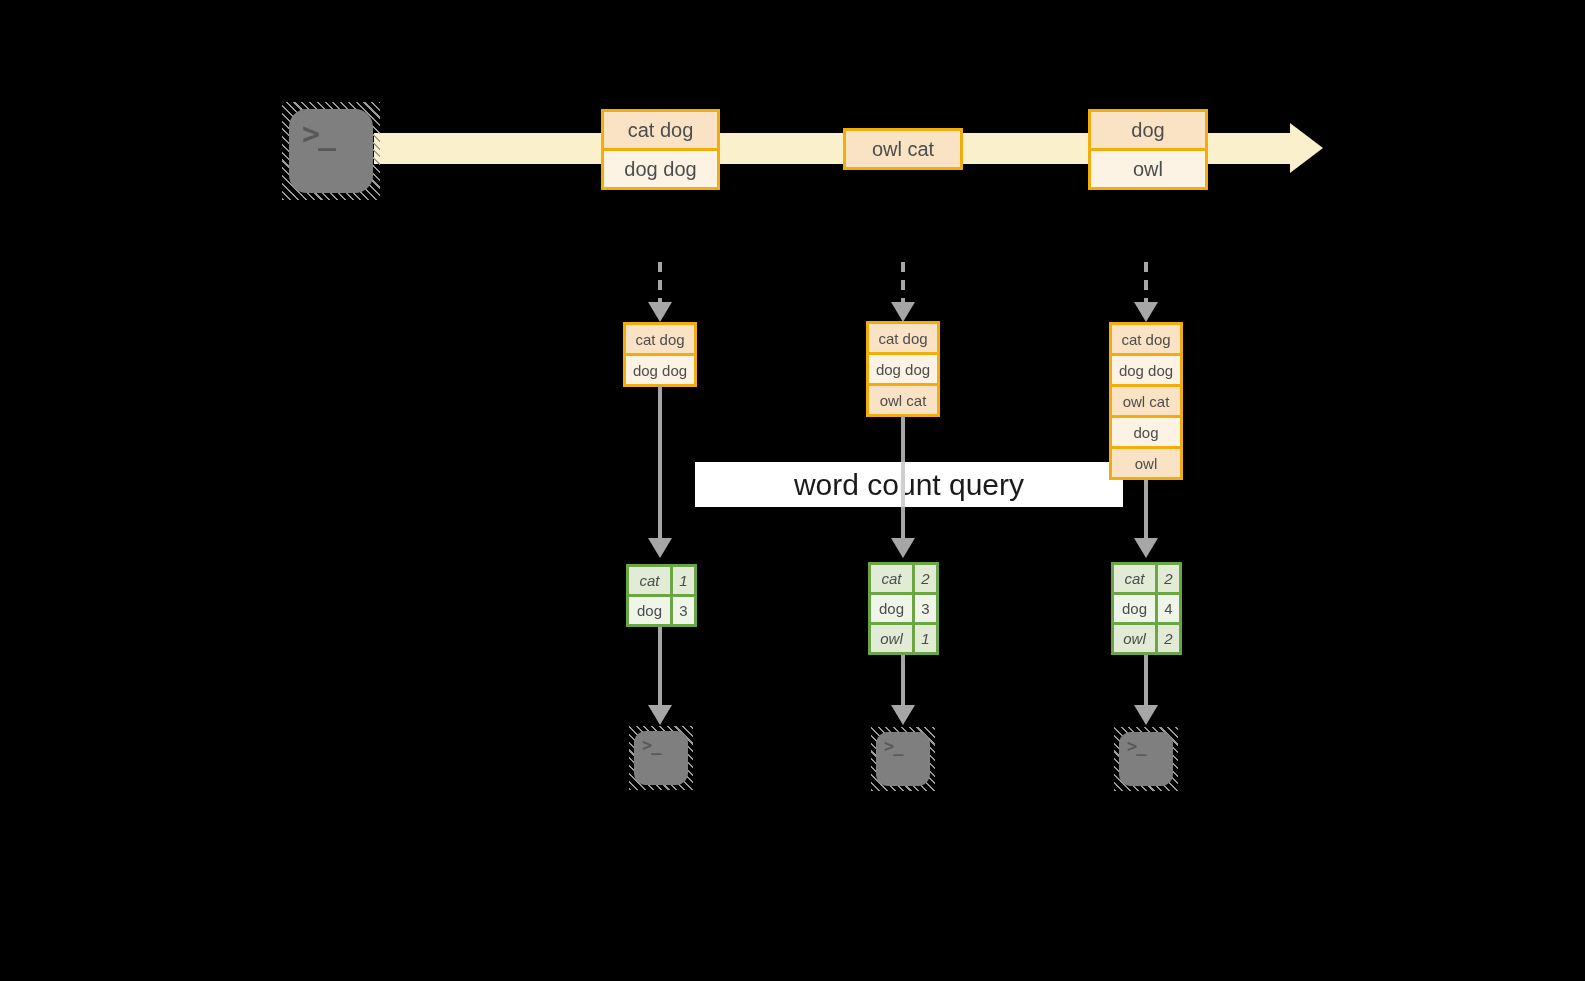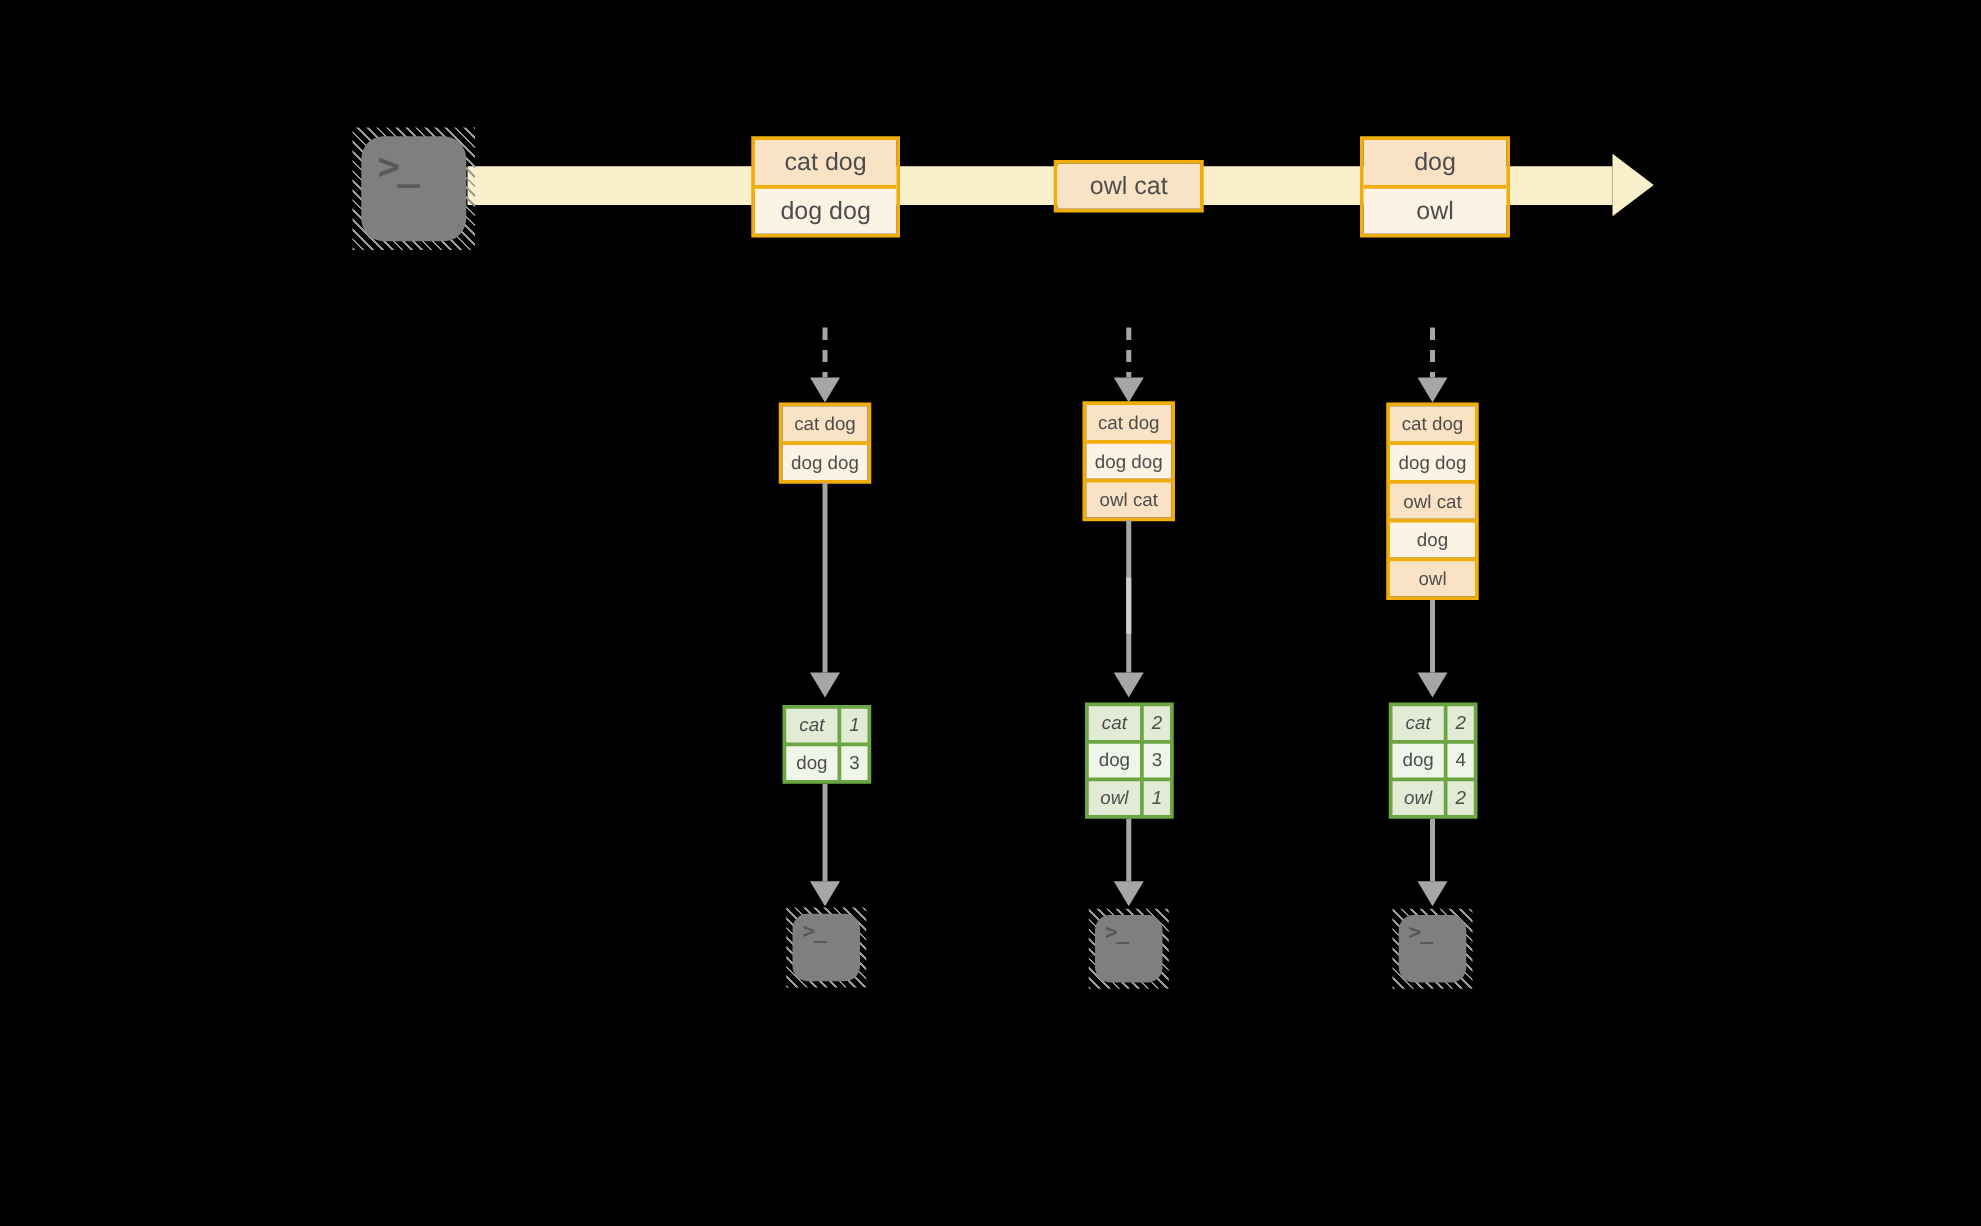--- a/index.html
+++ b/index.html
@@ -118,20 +118,23 @@
     <div class="cell dark">owl</div>
   </div>
 
   <div class="vline" style="left:658px;top:386px;height:152px"></div>
   <div class="ahead" style="left:648px;top:538px"></div>
   <div class="vline" style="left:901px;top:416px;height:122px"></div>
   <div class="ahead" style="left:891px;top:538px"></div>
   <div class="vline" style="left:1144px;top:479px;height:59px"></div>
   <div class="ahead" style="left:1134px;top:538px"></div>
 
+  <div class="query">
+    <span>word count query</span>
+  </div>
   <div class="query-line"></div>
 
   <div class="wctable" style="left:626px;top:564px">
     <div class="tcell dark">cat</div>
     <div class="tcell dark">1</div>
     <div class="tcell light">dog</div>
     <div class="tcell light">3</div>
   </div>
   <div class="wctable" style="left:868px;top:562px">
     <div class="tcell dark">cat</div>

